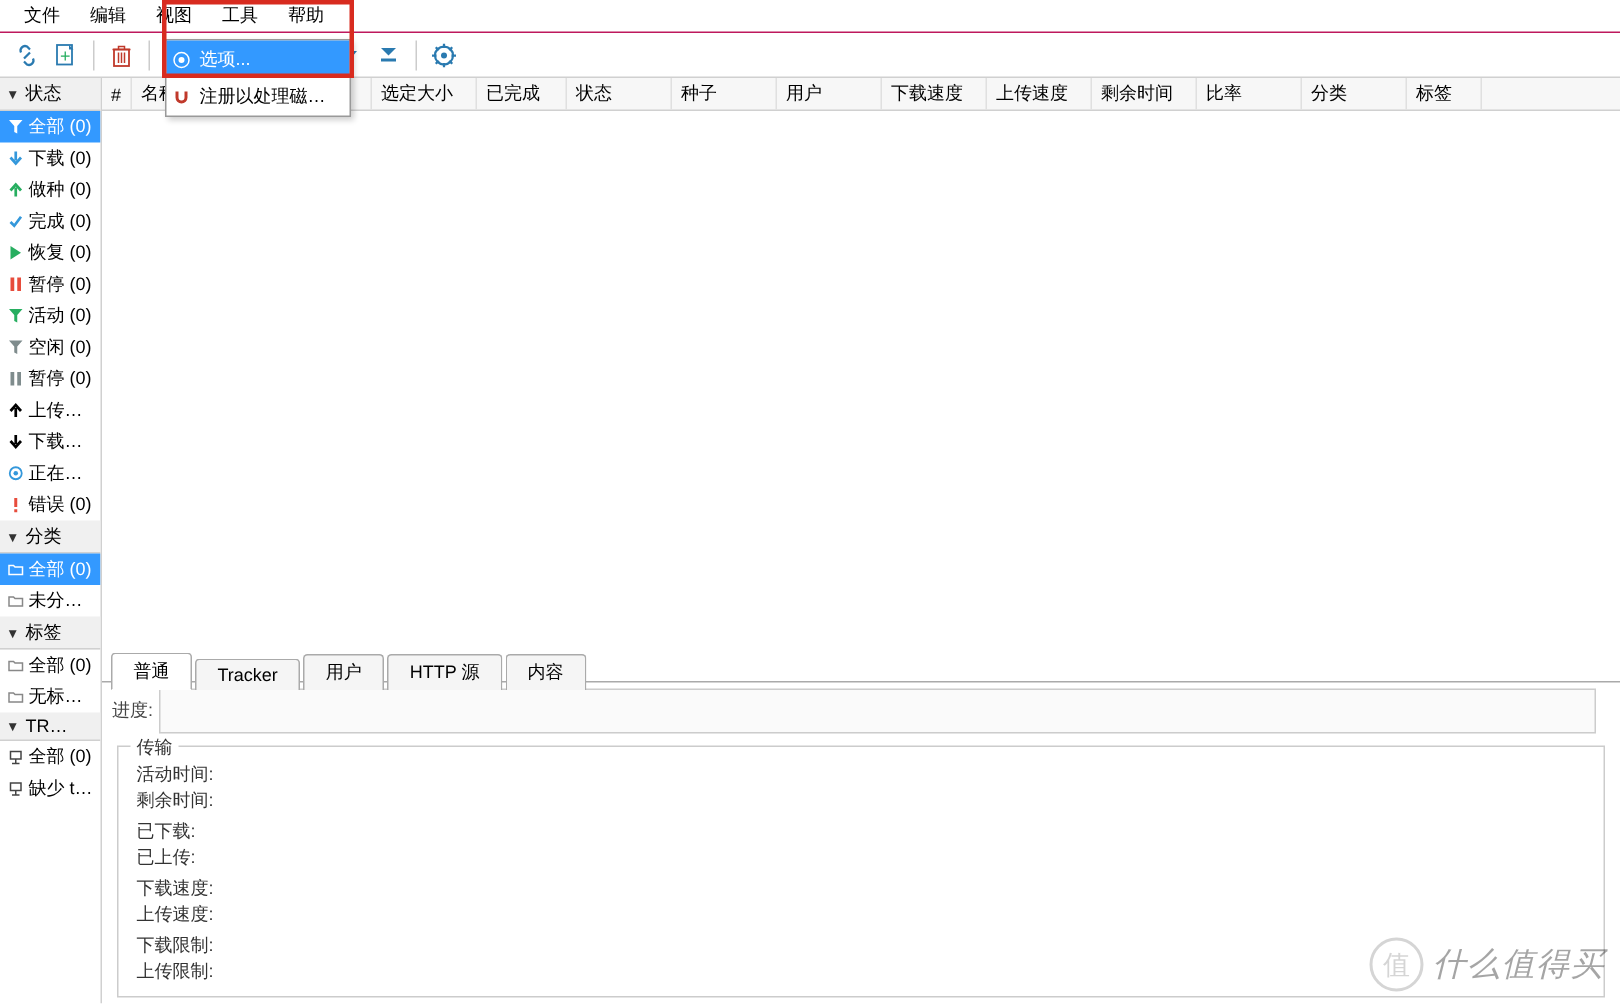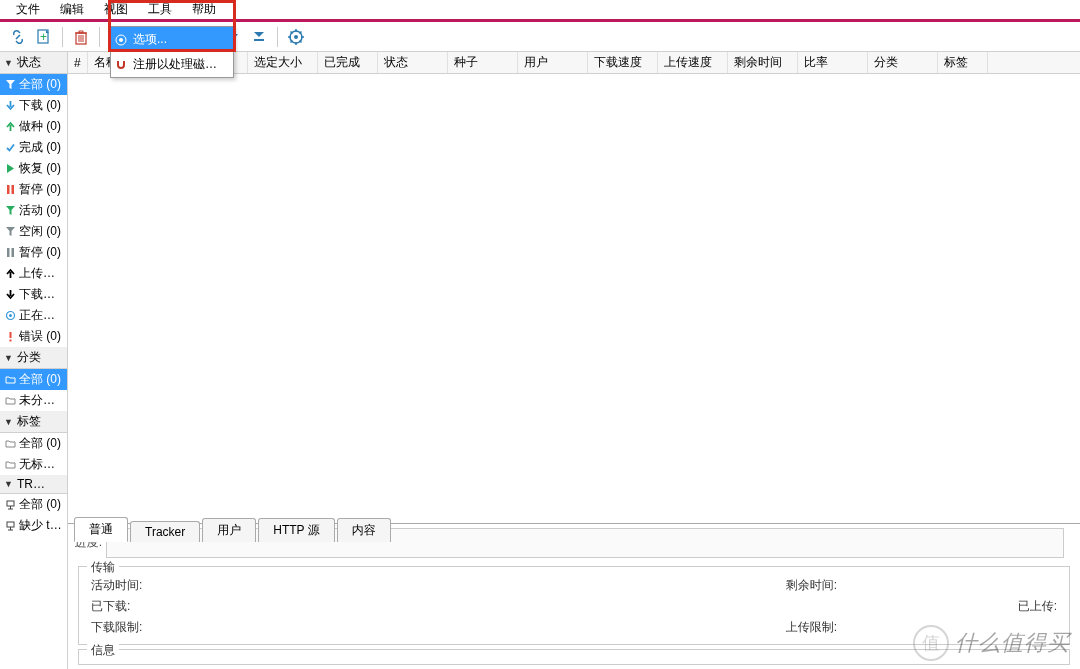--- a/index.html
+++ b/index.html
@@ -1,19 +1,19 @@
 <!DOCTYPE html>
 <html><head>
 <meta charset="utf-8">
 <style>
 * { margin: 0; padding: 0; box-sizing: border-box; font-family: "Microsoft YaHei", Arial, sans-serif; font-size: 12px; }
 body { width: 1080px; height: 669px; background: #fff; overflow: hidden; position: relative; }
 
 
-.menubar { height: 22px; background: #fff; border-bottom: 3px solid #be185d; display: flex; align-items: center; padding-left: 6px; position: relative; }
+.menubar { height: 22px; background: #fff; border-bottom: 1px solid #be185d; display: flex; align-items: center; padding-left: 6px; position: relative; }
 .menubar .mi { padding: 3px 10px; cursor: default; }
 
 
 .redbox { position: absolute; left: 108px; top: 0; width: 128px; height: 52px; border: 3px solid #d82b1f; pointer-events: none; z-index: 50; }
 
 
 .toolbar { height: 30px; background: #fff; border-bottom: 1px solid #d0d0d0; display: flex; align-items: center; padding-left: 6px; gap: 2px; position: relative; }
 .tb { width: 24px; height: 24px; display: flex; align-items: center; justify-content: center; }
 .tsep { width: 1px; height: 20px; background: #ccc; margin: 0 4px; }
 
@@ -39,32 +39,32 @@
 
 
 .thdr { height: 22px; background: #f7f7f7; border-bottom: 1px solid #d0d0d0; display: flex; align-items: center; }
 .thdr .th { padding: 0 6px; border-right: 1px solid #e0e0e0; height: 100%; display: flex; align-items: center; }
 
 
 .tbody { flex: 1; background: #fff; }
 
 
 .btabs { height: 24px; display: flex; align-items: flex-end; padding-left: 6px; gap: 2px; border-bottom: 1px solid #aaa; }
-.btab { padding: 3px 14px; background: #f5f5f5; border: 1px solid #aaa; border-bottom: none; border-radius: 3px 3px 0 0; cursor: default; position: relative; top: 19px; }
+.btab { padding: 3px 14px; background: #f5f5f5; border: 1px solid #aaa; border-bottom: none; border-radius: 3px 3px 0 0; cursor: default; position: relative; top: 6px; }
 .btab.act { background: #fff; border-bottom: 1px solid #fff; }
 
 
 .progrow { display: flex; align-items: center; padding: 4px 6px; gap: 4px; }
 .progrow .plbl { width: 28px; text-align: right; color: #444; line-height: 1.1; }
 .progrow .pbar { flex: 1; height: 30px; border: 1px solid #ccc; background: #fafafa; margin-right: 10px; }
 
 
 .fset { margin: 4px 10px 4px 10px; border: 1px solid #ccc; position: relative; padding: 8px 12px 6px; }
 .fset .flg { position: absolute; top: -8px; left: 8px; background: #fff; padding: 0 4px; color: #333; }
-.fset .frow { display: flex; justify-content: space-between; padding: 2px 0; }
+.fset .frow { display: flex; justify-content: space-between; padding: 2px 0; flex-direction: column; }
 .fset .frow span { color: #333; }
 
 
 .wm { position: absolute; right: 10px; bottom: 8px; display: flex; align-items: center; gap: 6px; opacity: 0.35; font-style: italic; }
 .wm .wc { width: 36px; height: 36px; border-radius: 50%; border: 2px solid #888; display: flex; align-items: center; justify-content: center; font-size: 18px; font-style: normal; color: #888; }
 .wm .wt { font-size: 22px; color: #000000; letter-spacing: 1px; }
 
 svg { display: block; }
 </style>
 </head>
@@ -369,29 +369,29 @@
         <div id="transfer-rows">
             <div class="frow">
               <span>活动时间:</span>
               <span style="margin-right: 220px;">剩余时间:</span>
             </div>
             <div class="frow">
               <span>已下载:</span>
               <span style="">已上传:</span>
             </div>
             <div class="frow">
+              <span>下载速度:</span>
+              <span style="margin-right: 220px;">上传速度:</span>
+            </div>
+            <div class="frow">
               <span>下载限制:</span>
               <span style="margin-right: 220px;">上传限制:</span>
             </div>
           </div>
       </div>
-      <div class="fset" style="padding-bottom:2px">
-        <div class="flg">信息</div>
-        <div style="height:4px"></div>
-      </div>
     </div>
   </div>
 </div>
 
 <div class="wm">
   <div class="wc">值</div>
   <div class="wt">什么值得买</div>
 </div>
 
 </body></html>

